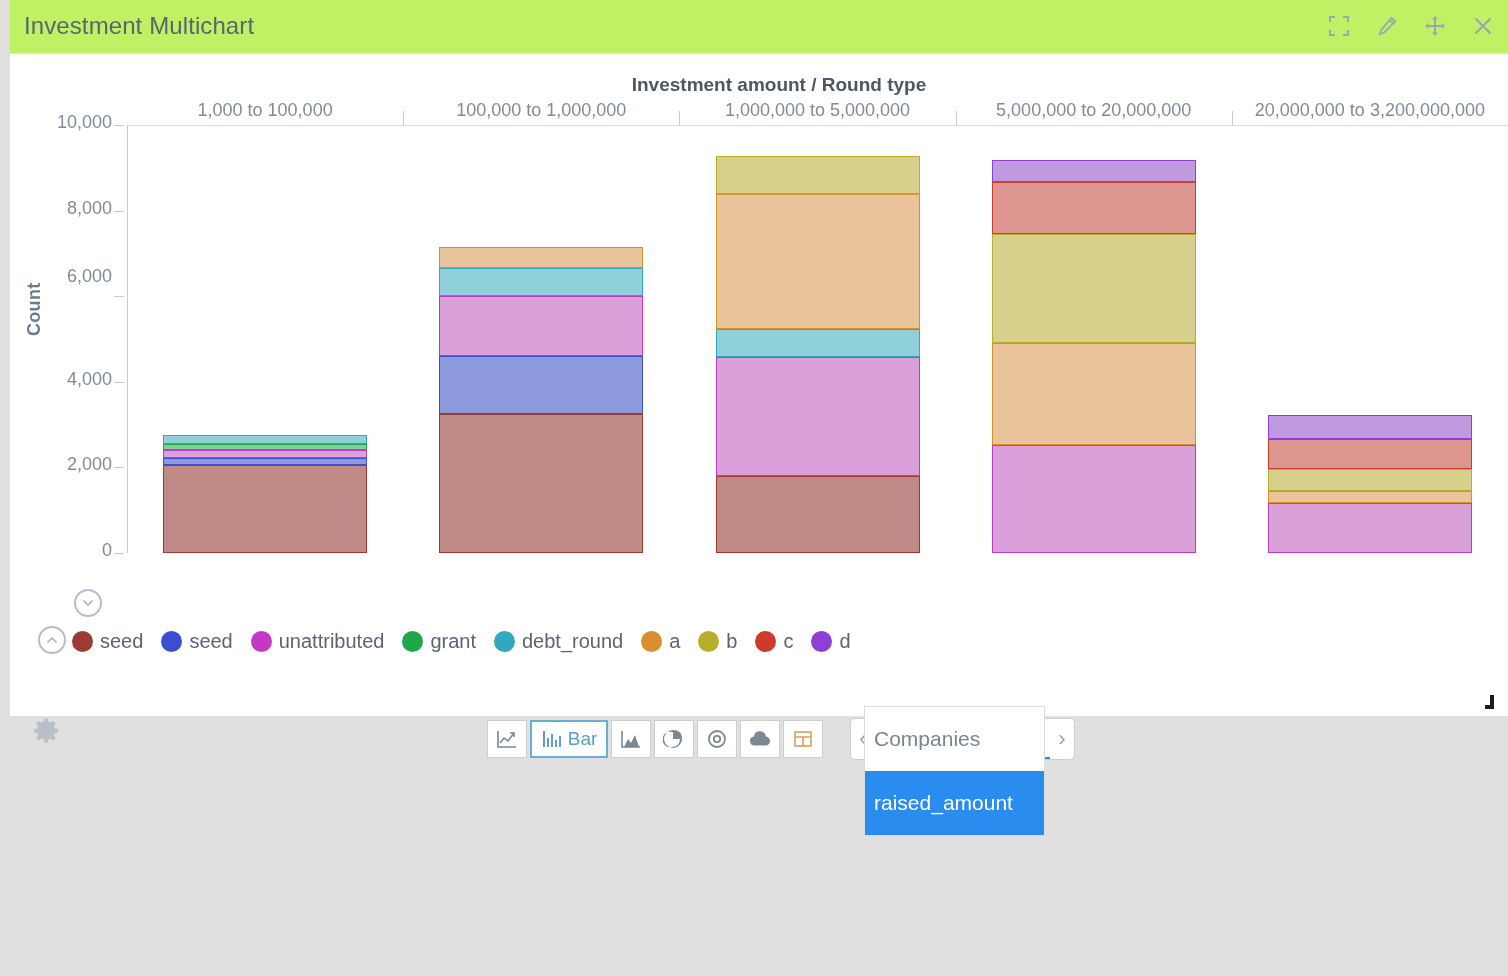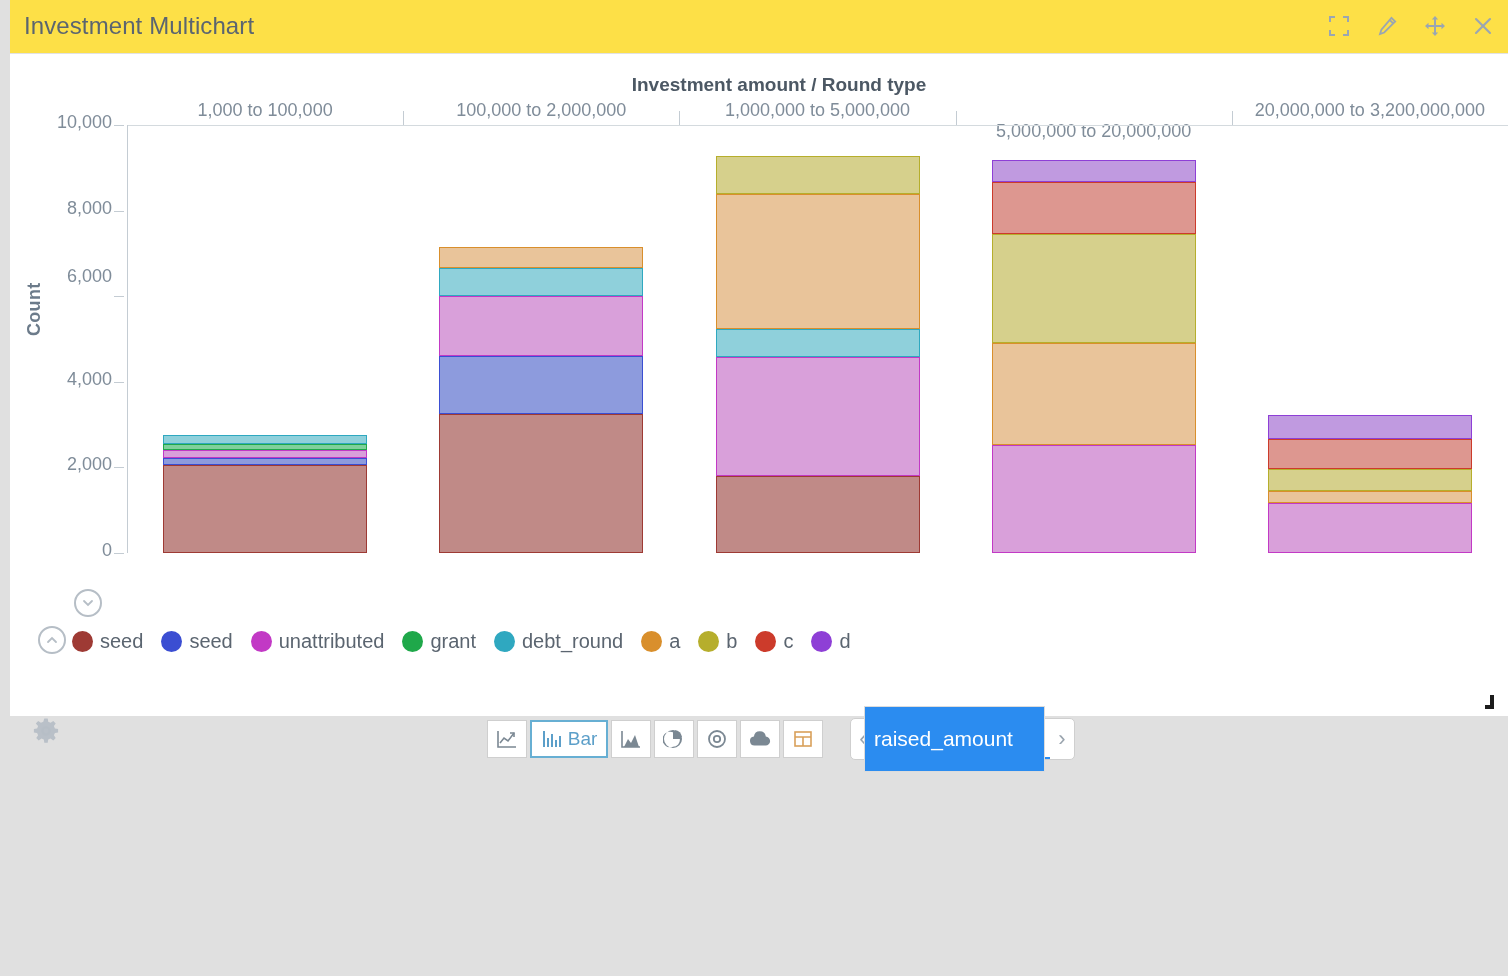--- a/index.html
+++ b/index.html
@@ -24,21 +24,21 @@
     width: 1498px;
     height: 716px;
     background: #ffffff;
     box-sizing: border-box;
   }
   .panel-header {
     position: absolute;
     left: 0; top: 0;
     width: 100%;
     height: 54px;
-    background: #fde047;
+    background: #bef264;
     border-bottom: 1px solid #e2e2e2;
     box-sizing: border-box;
   }
   .panel-title {
     position: absolute;
     left: 14px;
     top: 12px;
     font-size: 24px;
     color: #5b6570;
     letter-spacing: .1px;
@@ -360,23 +360,23 @@
           <div class="y-tick" style="top: 486px;">0</div>
           <div class="y-tick" style="top: 400.4px;">2,000</div>
           <div class="y-tick" style="top: 314.8px; text-align: right;">4,000</div>
           <div class="y-tick" style="top: 212px;">6,000</div>
           <div class="y-tick" style="top: 143.6px;">8,000</div>
           <div class="y-tick" style="top: 58px;">10,000</div>
         </div>
 
       <div id="catlabels">
           <div class="cat-label" style="left: 55.1px; width: 400px;">1,000 to 100,000</div>
-          <div class="cat-label" style="left: 331.3px; width: 400px;">100,000 to 2,000,000</div>
+          <div class="cat-label" style="left: 331.3px; width: 400px;">100,000 to 1,000,000</div>
           <div class="cat-label" style="left: 607.5px; width: 400px;">1,000,000 to 5,000,000</div>
-          <div class="cat-label" style="left: 883.7px; width: 400px; margin-top: 21px;">5,000,000 to 20,000,000</div>
+          <div class="cat-label" style="left: 883.7px; width: 400px;">5,000,000 to 20,000,000</div>
           <div class="cat-label" style="left: 1159.9px; width: 400px;">20,000,000 to 3,200,000,000</div>
         </div>
 
       <div class="plot">
         <div class="plot-axis-top"></div>
         <div class="plot-axis-v"></div>
         <div id="bars">
             <div class="bar-group" style="left: 36.1px; width: 204px; height: 428px;">
               <div class="seg" title="seed: 2060" style="height: 88.168px; bottom: 0px; background: rgb(192, 138, 135); border-color: rgb(158, 58, 52);"></div>
               <div class="seg" title="angel: 170" style="height: 7.276px; bottom: 88.168px; background: rgb(141, 155, 221); border-color: rgb(59, 78, 210);"></div>
@@ -572,16 +572,17 @@
     <div class="tick-dash" style="top: 499px;"></div>
         <div class="tick-dash" style="top: 413.4px;"></div>
         <div class="tick-dash" style="top: 327.8px;"></div>
         <div class="tick-dash" style="top: 242.2px;"></div>
         <div class="tick-dash" style="top: 156.6px;"></div>
         <div class="tick-dash" style="top: 71px;"></div>
       </div>
   </div>
 
   <div class="dd-menu" id="ddmenu">
+      <div class="dd-option">Companies</div>
       <div class="dd-option selected">raised_amount</div>
     </div>
 
 </div>
 
 </body></html>

